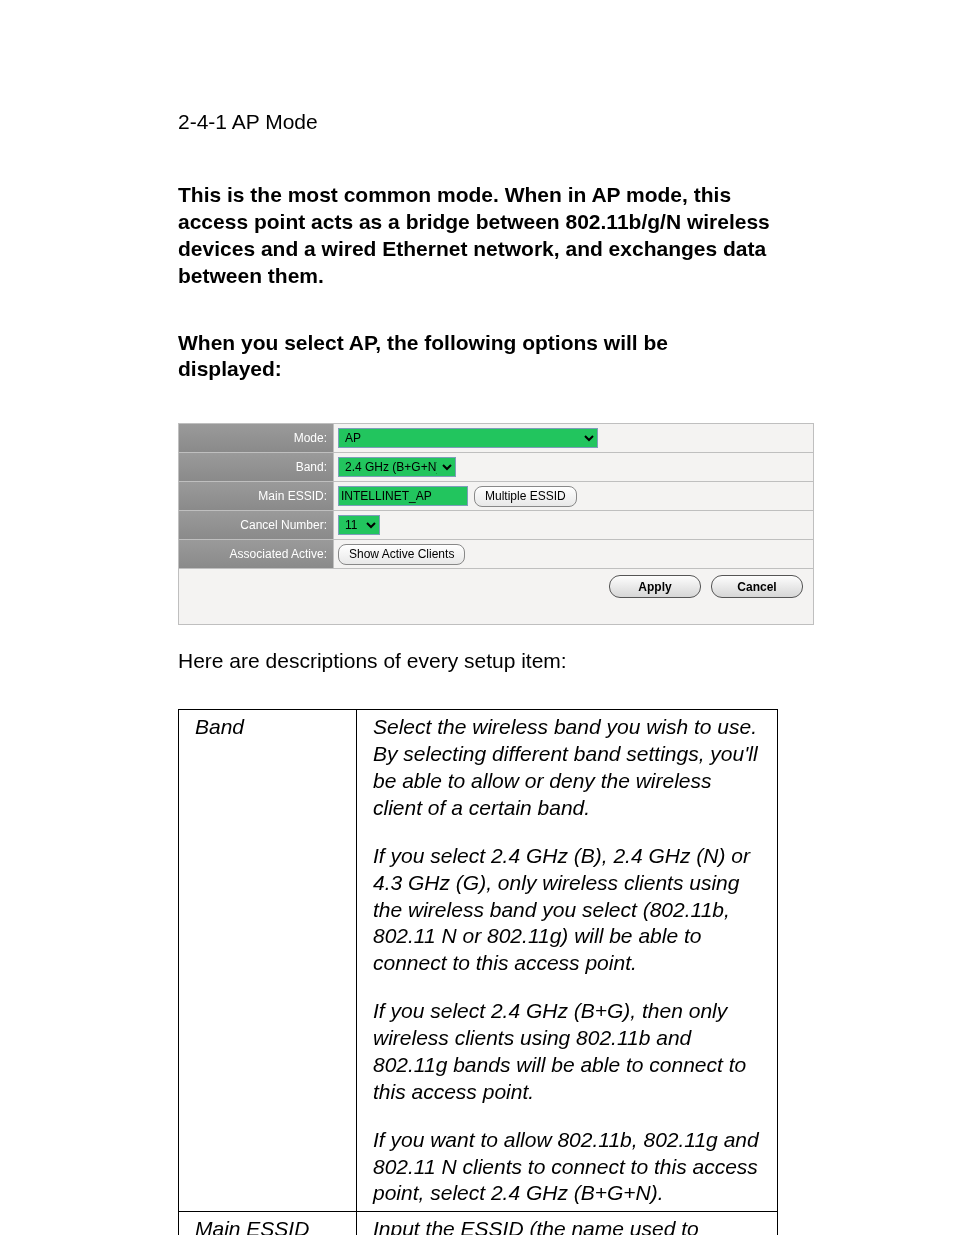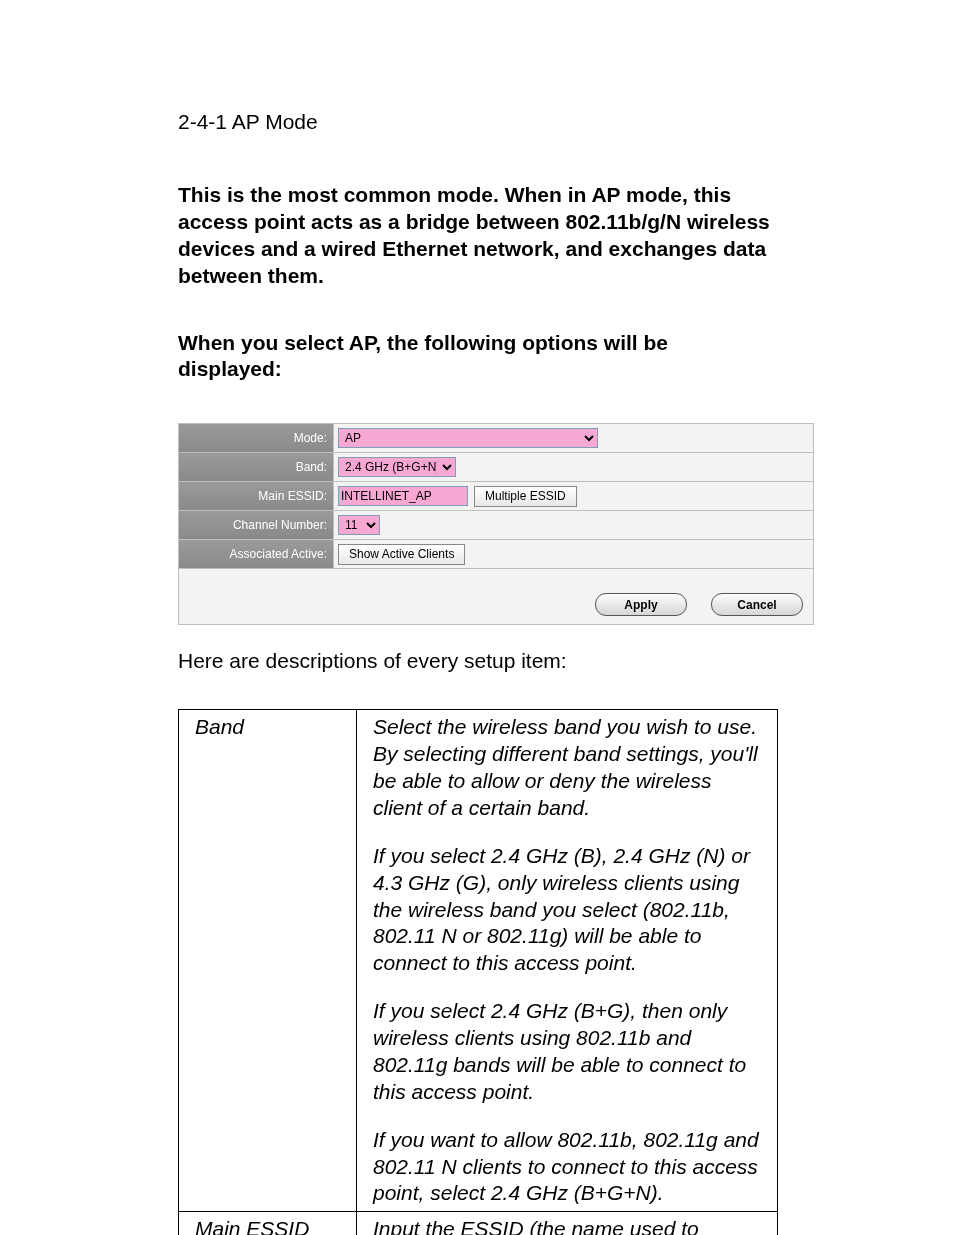--- a/index.html
+++ b/index.html
@@ -55,47 +55,47 @@
     display: flex;
     align-items: center;
     padding-left: 4px;
     gap: 6px;
   }
   .cfg-field select, .cfg-field input[type=text] {
     font-size: 12px;
     height: 20px;
     box-sizing: border-box;
     border: 1px solid #7e9db9;
-    background: #f9a8d4;
+    background: #22c55e;
     padding: 0 2px;
   }
   .cfg-field .wide-select { width: 260px; }
   .cfg-field .band-select { width: 118px; }
   .cfg-field .essid-input { width: 130px; }
   .cfg-field .chan-select { width: 42px; }
   .cfg-field button {
     font-size: 12px;
     height: 21px;
     border: 1px solid #888;
     background: linear-gradient(#ffffff,#e8e8e8);
-    border-radius: 0;
+    border-radius: 8px;
     padding: 0 10px;
     cursor: pointer;
     text-align: right;
   }
   .action-bar {
     background: #f4f3f2;
     border: 1px solid #bfbfbf;
     border-top: none;
     height: 56px;
     display: flex;
     align-items: flex-end;
     justify-content: flex-end;
-    padding: 0 10px 8px 0;
-    gap: 24px;
+    padding: 0 10px 26px 0;
+    gap: 10px;
     box-sizing: border-box;
   }
   .pill-btn {
     display: inline-flex;
     align-items: center;
     justify-content: center;
     min-width: 66px;
     height: 21px;
     border: 1px solid #555;
     border-radius: 11px;
@@ -162,21 +162,21 @@
 
     <div class="cfg-row">
       <div class="cfg-label">Main ESSID:</div>
       <div class="cfg-field">
         <input type="text" class="essid-input" value="INTELLINET_AP" style="">
         <button>Multiple ESSID</button>
       </div>
     </div>
 
     <div class="cfg-row">
-      <div class="cfg-label">Channel Number:</div>
+      <div class="cfg-label">Cancel Number:</div>
       <div class="cfg-field">
         <select class="chan-select">
           <option>11</option>
         </select>
       </div>
     </div>
 
     <div class="cfg-row">
       <div class="cfg-label">Associated Active:</div>
       <div class="cfg-field">

